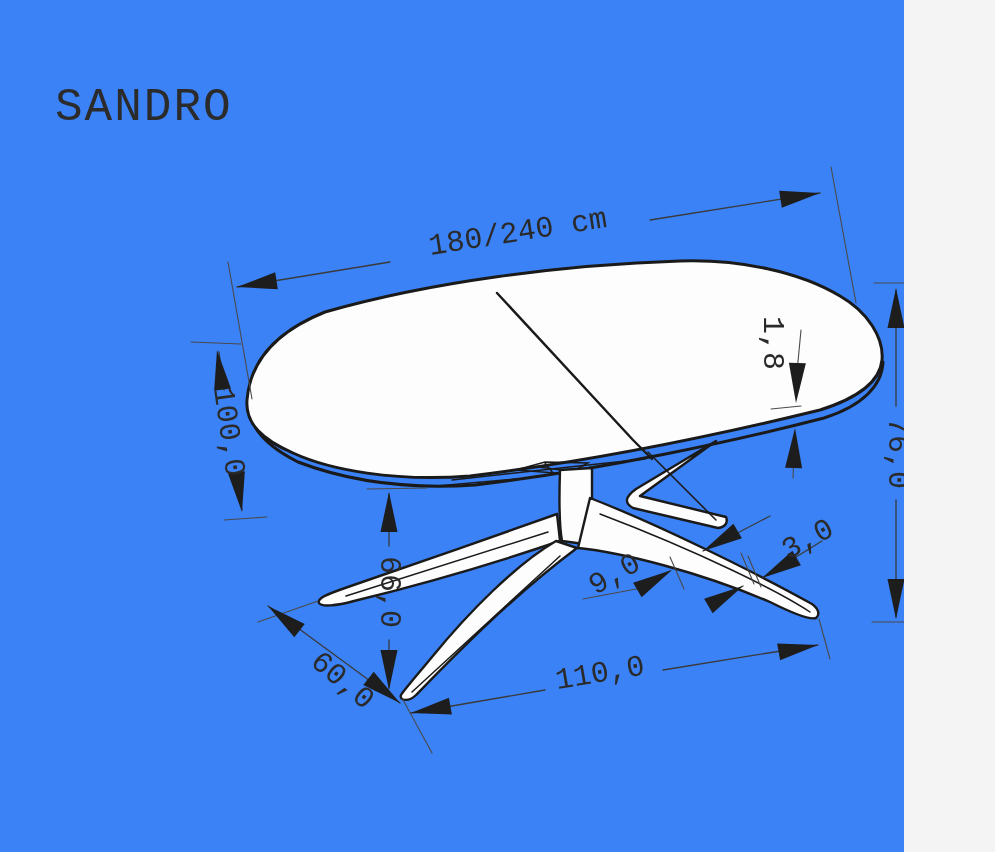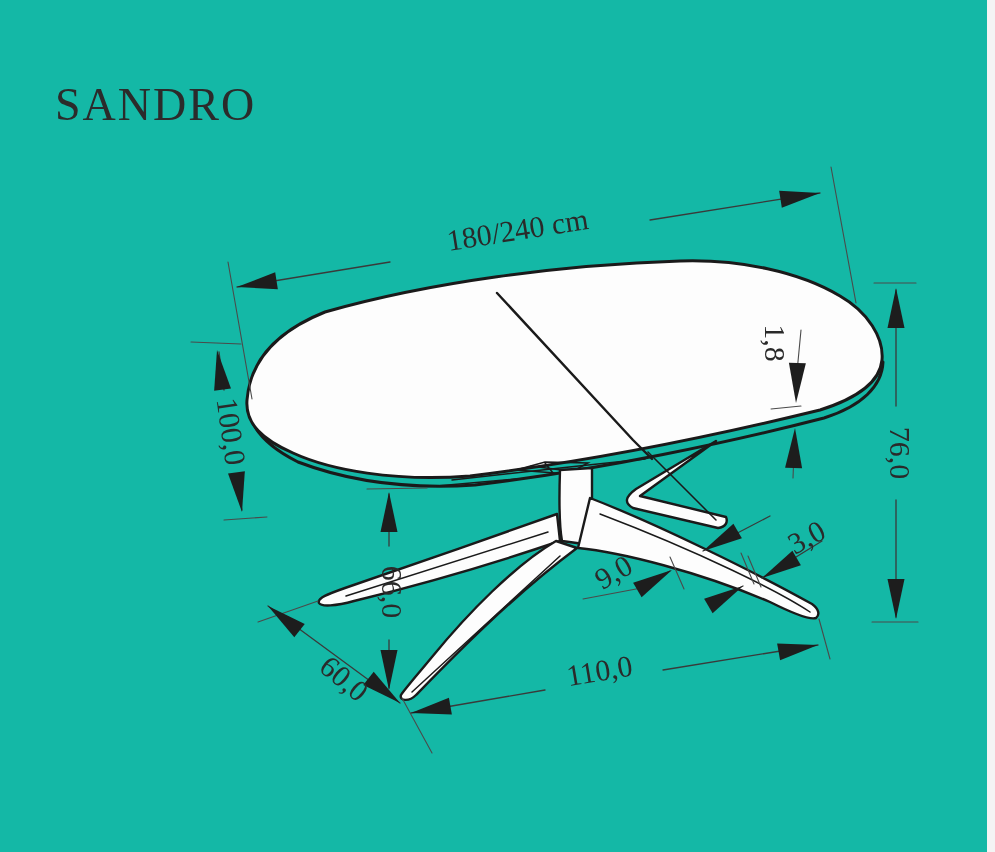--- a/index.html
+++ b/index.html
@@ -1,20 +1,20 @@
 <!DOCTYPE html>
 <html><head>
 <meta charset="utf-8">
 <style>
   html,body{margin:0;padding:0;background:#f4f4f4;}
   .sheet{
     position:relative;
-    width:987px;height:852px;
-    background:#14b8a6;
-    font-family:Liberation Serif, serif;
+    width:904px;height:852px;
+    background:#3b82f6;
+    font-family:Liberation Mono, monospace;
     overflow:hidden;
   }
   svg{display:block;}
   .outline{fill:none;stroke:#1a1a1a;stroke-width:3;stroke-linecap:round;stroke-linejoin:round;}
   .outline2{fill:none;stroke:#1a1a1a;stroke-width:2.4;stroke-linecap:round;stroke-linejoin:round;}
   .facefill{fill:#fdfdfd;stroke:#1a1a1a;stroke-width:3;stroke-linejoin:round;}
   .legfill{fill:#fdfdfd;stroke:#1a1a1a;stroke-width:2.4;stroke-linejoin:round;}
   .thin{fill:none;stroke:#1a1a1a;stroke-width:1.5;stroke-linecap:round;}
   .dim{fill:none;stroke:#3a3a3a;stroke-width:1.3;stroke-linecap:round;}
   .ext{fill:none;stroke:#4a4a4a;stroke-width:1.1;stroke-linecap:round;}

